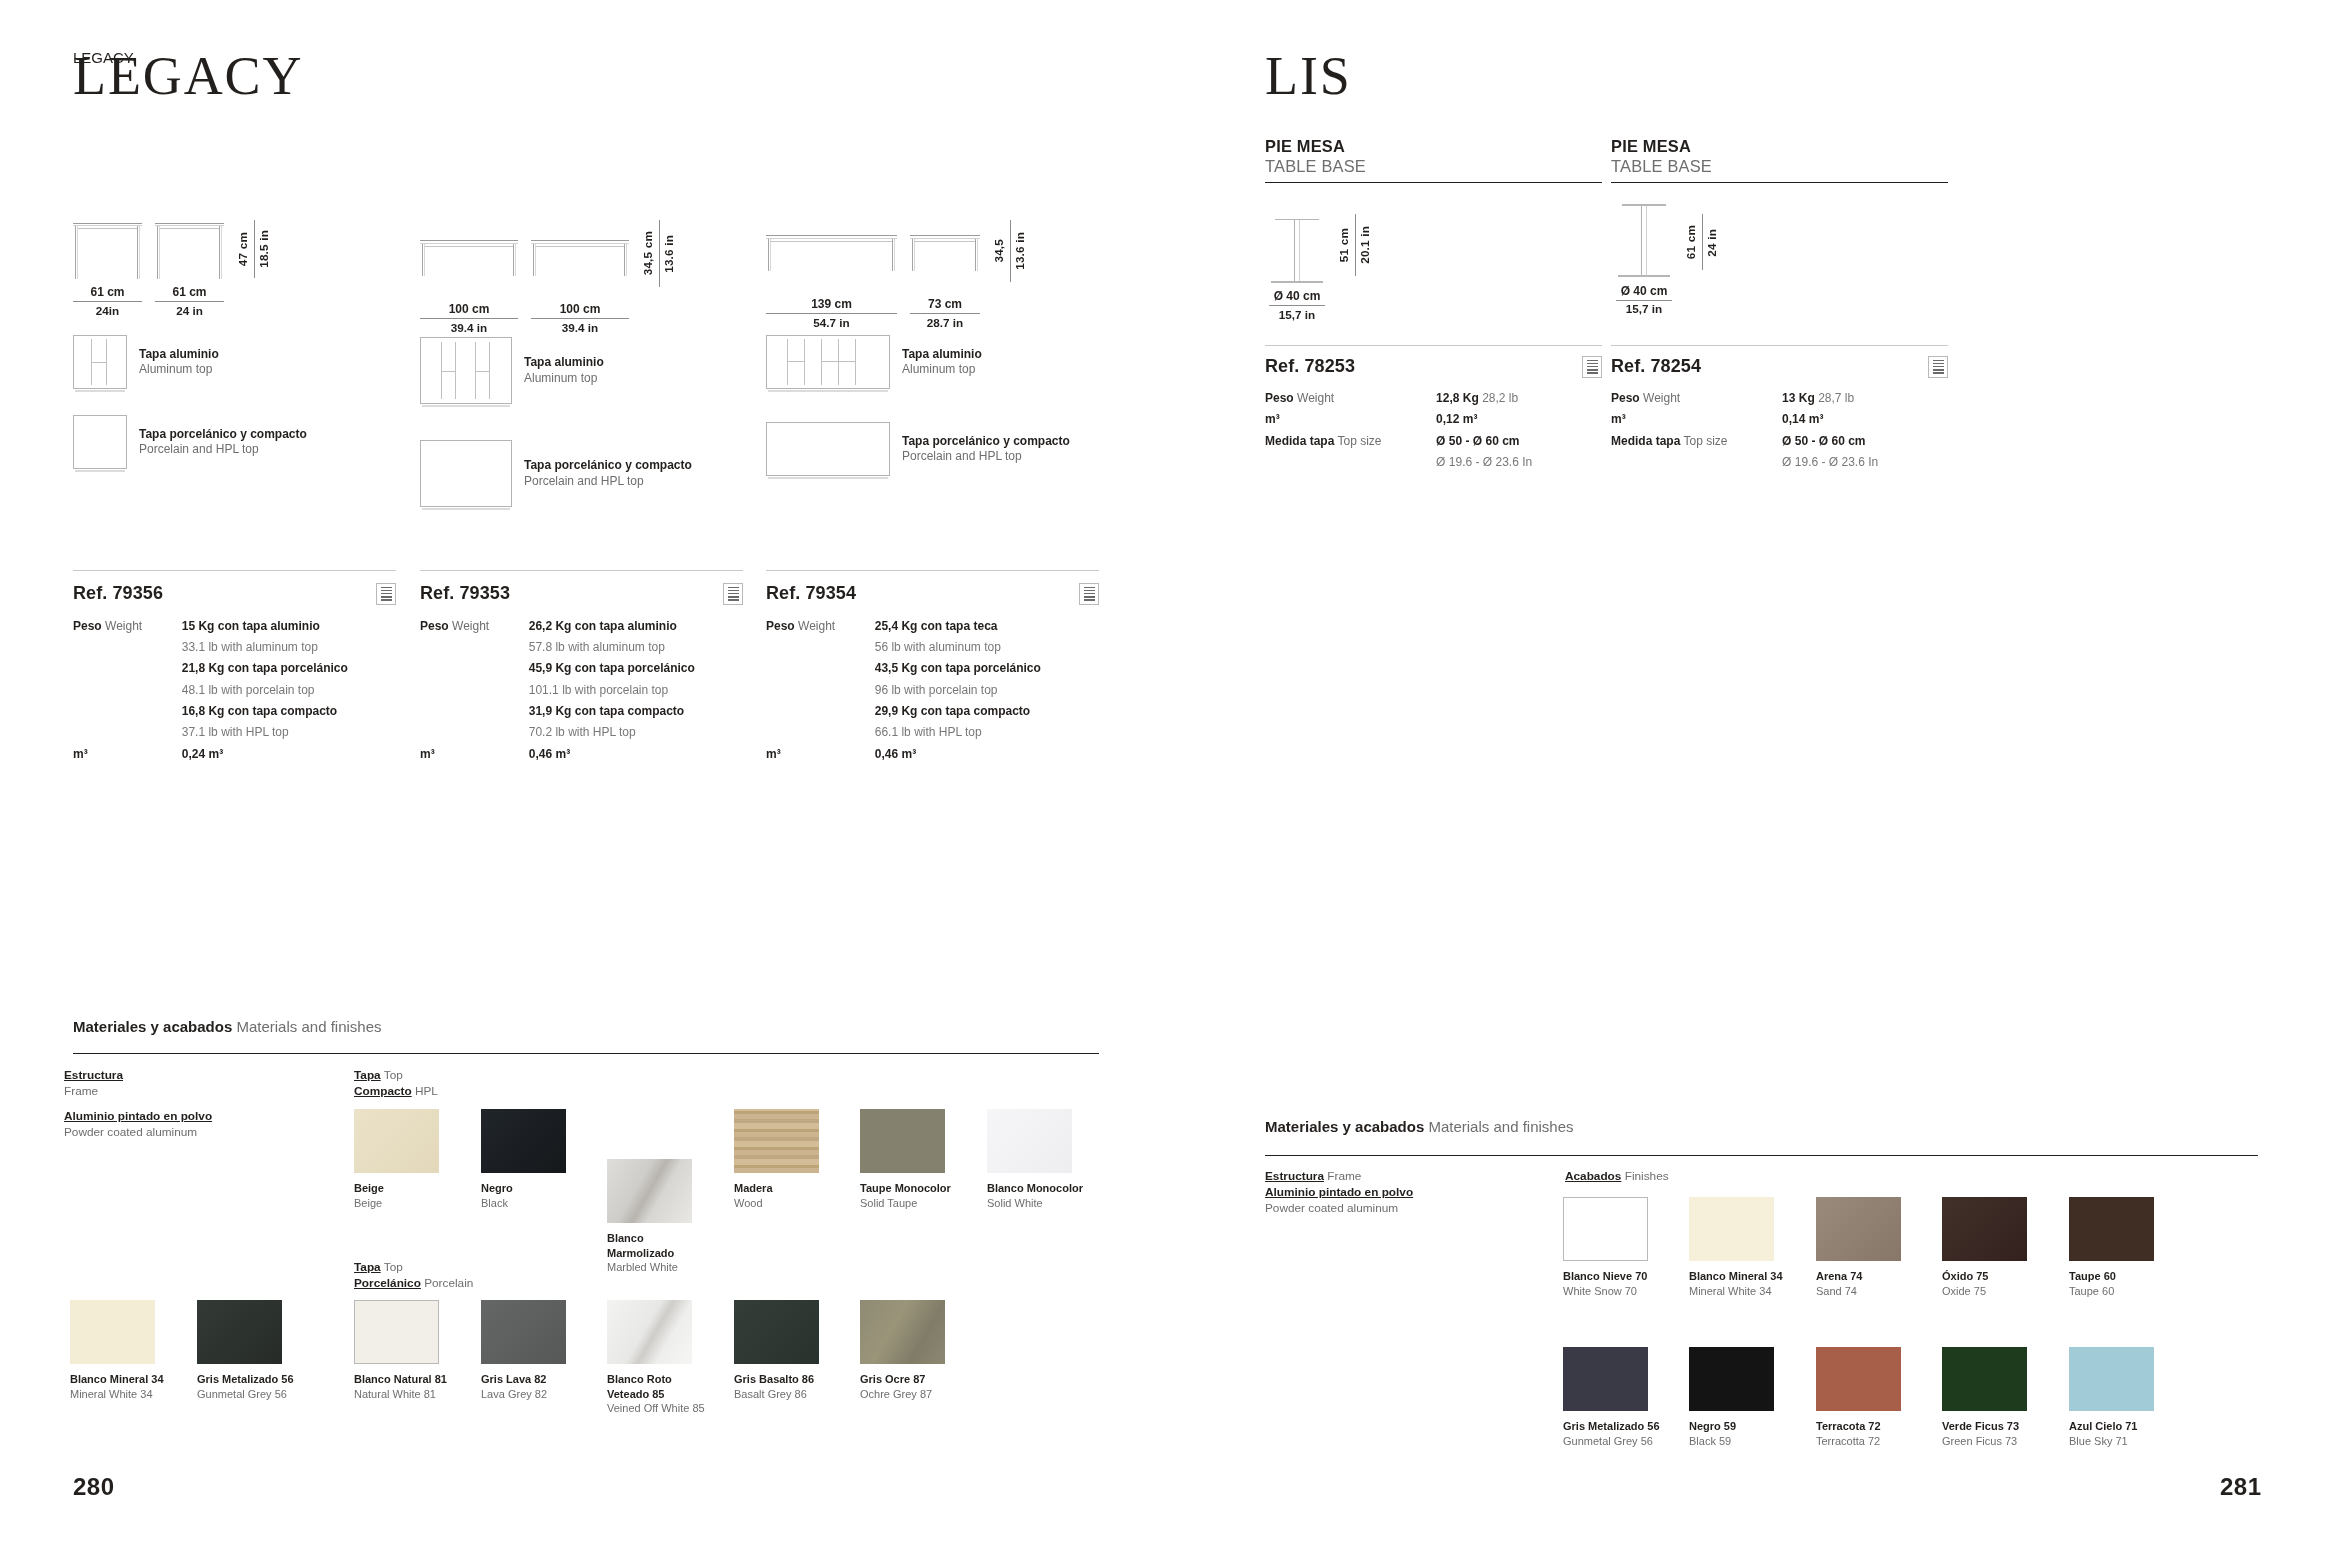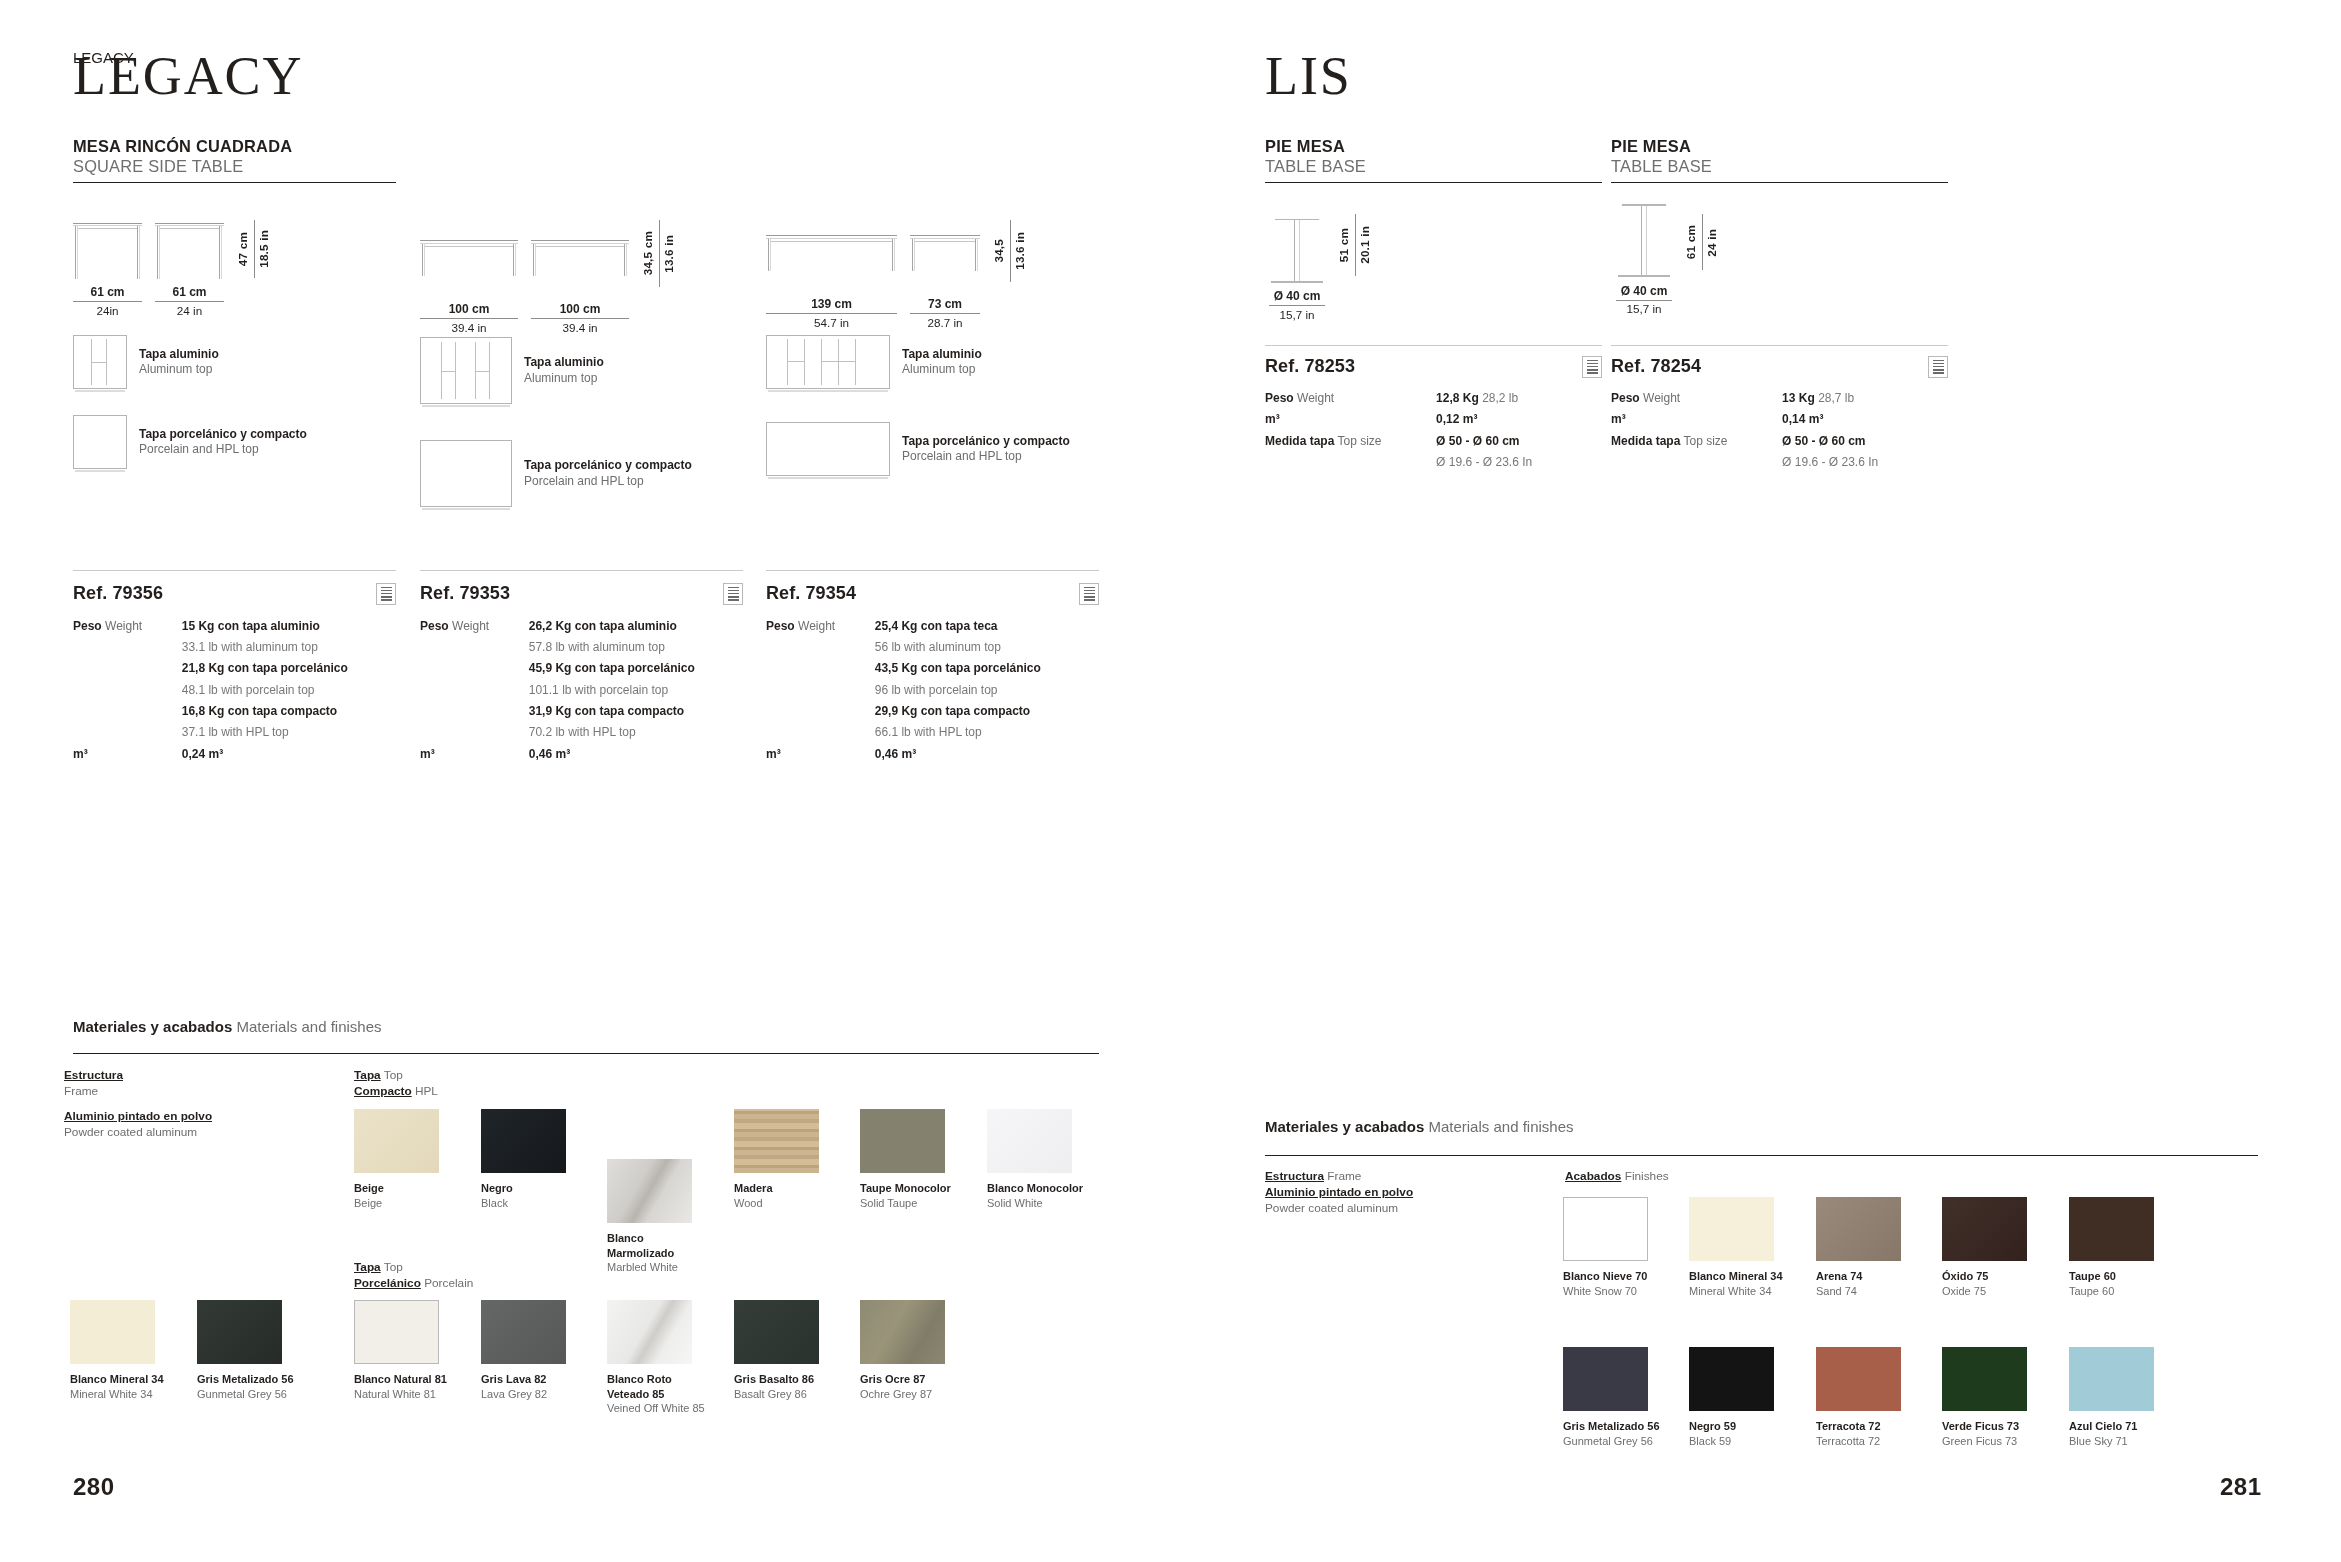--- a/index.html
+++ b/index.html
@@ -52,21 +52,21 @@
   .elev .leg.l { left: 1.9px; } .elev .leg.r { right: 1.9px; }
   .elev .apron {
     position: absolute; left: 3.7px; right: 3.7px; top: 5.6px; height: 0.9px;
     background: #c4c4c4;
   }
   .dimlabel { margin-top: 6.6px; text-align: center; }
   .dimlabel .cm {
     font-size: 12px; font-weight: bold; color: #231f1d;
     padding-bottom: 1.9px; border-bottom: 0.9px solid #8c8c8c;
   }
-  .dimlabel .inch { font-size: 11.7px; font-weight: normal; color: #231f1d; padding-top: 1.9px; }
+  .dimlabel .inch { font-size: 11.7px; font-weight: bold; color: #231f1d; padding-top: 1.9px; }
 
   .vdim { display: flex; align-items: center; height: 58px; }
   .vdim .vtxt {
     writing-mode: vertical-rl; transform: rotate(180deg);
     font-size: 11.7px; font-weight: bold; letter-spacing: 0.2px;
     text-align: center; line-height: 1.1;
   }
   .vdim .vline { width: 0.9px; align-self: stretch; background: #8c8c8c; margin: 0 3.7px; }
 
   
@@ -117,25 +117,20 @@
 </head>
 <body>
 
 <div class="spread">
 
   <div class="page page-left">
 
     <div class="abs" style="left:73px; top:49px;">LEGACY</div>
     <div class="abs brand" style="left:73px; top:49px;">LEGACY</div>
 
-    <div class="abs" style="left:73px; top:136px; width:323px;">
-      <div class="col-head-es">MESA RINCÓN CUADRADA</div>
-      <div class="col-head-en">SQUARE SIDE TABLE</div>
-      <div class="rule-dark"></div>
-    </div>
 
     <div class="abs dimrow" style="left:73px; top:220px;">
       <div class="dimblock">
         <div class="elev" style="width:69px;height:56px;">
           <div class="top-slab"></div>
             <div class="apron"></div>
           <div class="leg l"></div>
             <div class="leg r"></div>
         </div>
         <div class="dimlabel">

